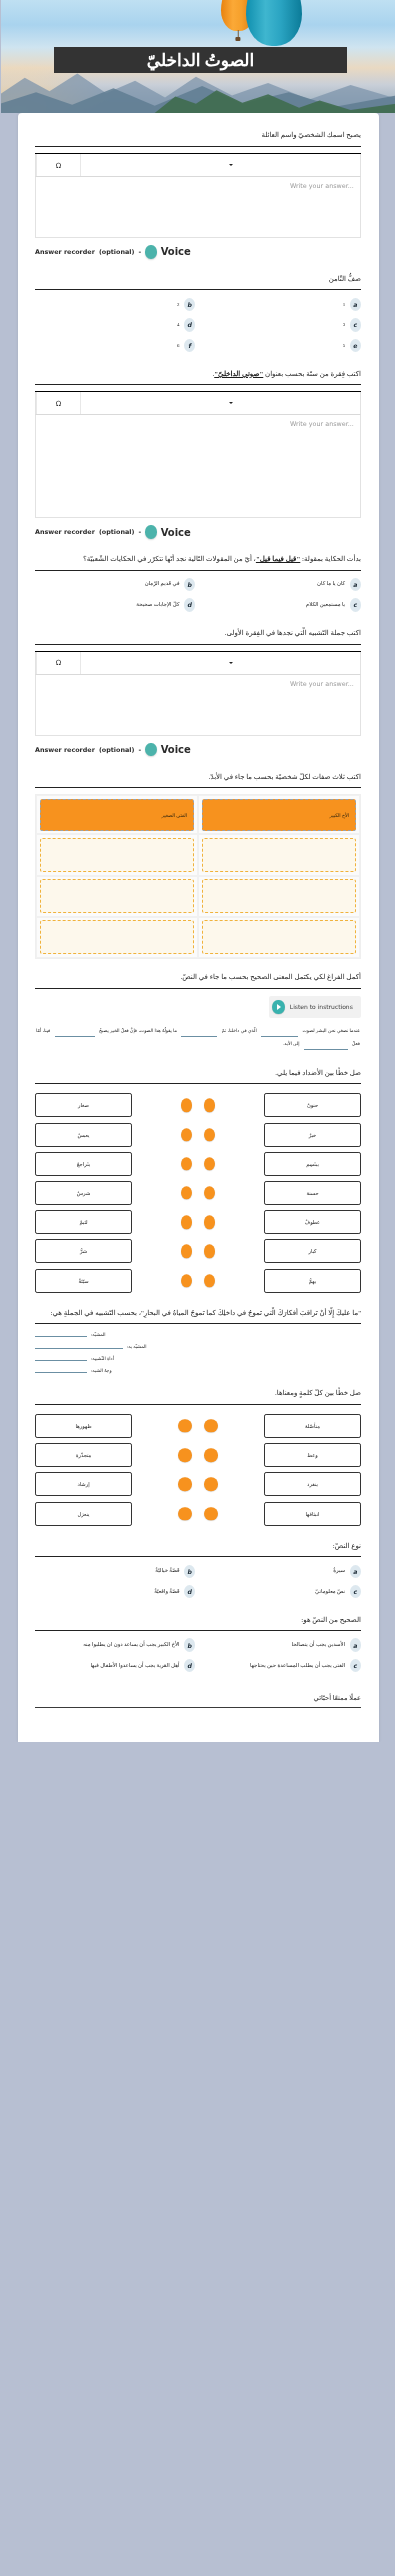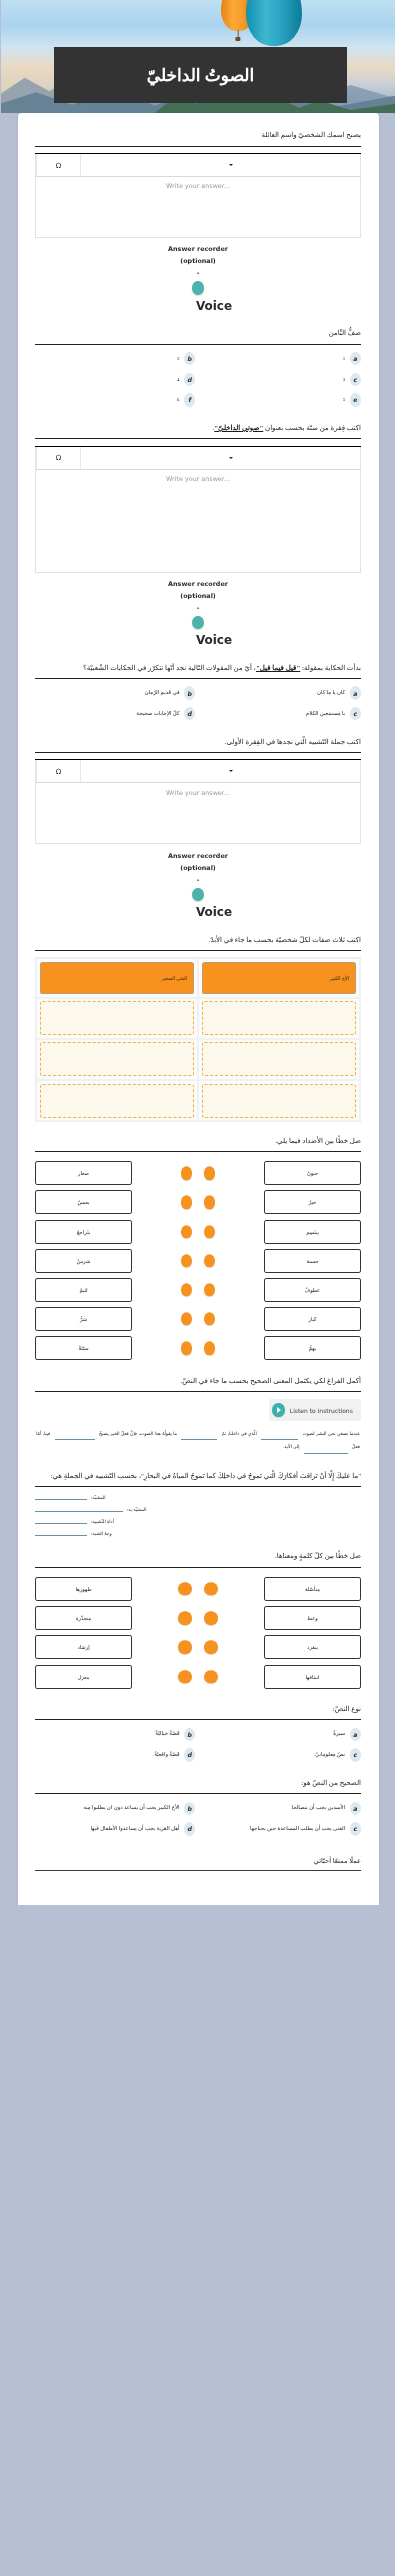--- a/index.html
+++ b/index.html
@@ -29,21 +29,21 @@
   .balloon .basket{
     position:absolute; left:50%; transform:translateX(-50%);
     width:5.2px; height:4.1px; background:#6b4a2a; border-radius:1px;
   }
   .balloon .rope{
     position:absolute; left:50%; transform:translateX(-50%);
     width:0.5px; background:#7a5b38;
   }
   .title-band{
     position:absolute; left:54px; top:47px;
-    width:293px; height:56px;
+    width:293px; height:26px;
     background:#333333;
     display:flex; align-items:center; justify-content:center;
   }
   .title-band .t{
     color:#ffffff; font-size:17px; font-weight:700;
     font-family:"Liberation Serif","DejaVu Serif",serif;
     letter-spacing:0.3px;
   }
 
   
@@ -90,36 +90,36 @@
   }
   .caret-dn{
     width:0;height:0;border-left:2.1px solid transparent;border-right:2.1px solid transparent;
     border-top:2.6px solid #222;
   }
   .editor-body{
     border:0.5px solid #e2e2e2; border-top:0;
     min-height:61px; padding:5.2px 6.2px;
     font-family:"DejaVu Sans","Liberation Sans",sans-serif;
     font-size:6.4px; color:#9b9b9b;
-    direction:ltr; text-align:center;
+    direction:ltr; text-align:right;
   }
   .editor-body.tall{ min-height:103px; }
 
   
   .recorder{
-    display:flex; flex-direction:column; align-items:center; gap:4.1px;
+    display:flex; flex-direction:row; align-items:center; gap:4.1px;
     direction:ltr; margin:7.2px 0 2.1px 0;
     font-family:"DejaVu Sans","Liberation Sans",sans-serif;
   }
   .rec-label{ font-size:6.4px; font-weight:700; color:#2b2b2b; }
   .rec-dot{
     width:11.3px;height:13.4px;border-radius:50%;
     background:#4cb3ab; box-shadow:0 1px 1.5px rgba(0,0,0,.16);
   }
-  .rec-voice{ font-size:12px; font-weight:700; color:#2b2b2b;margin-left:32px; }
+  .rec-voice{ font-size:10px; font-weight:700; color:#2b2b2b; }
 
   
   .choices{
     display:grid; grid-template-columns:1fr 1fr;
     column-gap:5.2px; row-gap:7.2px; direction:rtl; padding:1px 0 3.1px 0;
   }
   .choice{ display:flex; flex-direction:row; align-items:flex-start; gap:4.6px; }
   .choice-badge{
     flex:0 0 auto;
     width:11.3px;height:13.4px;border-radius:50%;
@@ -399,89 +399,20 @@
           <div class="trait-slot"></div>
         </div>
       <div class="trait-cell">
           <div class="trait-slot"></div>
         </div>
       <div class="trait-cell">
           <div class="trait-slot"></div>
         </div>
       <div class="trait-cell">
           <div class="trait-slot"></div>
-        </div>
-    </div>
-  </div>
-
-  <div class="q-block">
-    <p class="q-text">صل خطًا بين الأضداد فيما يلي.</p>
-    <hr class="rule">
-    <div class="match-grid">
-      <div class="match-item right">
-          <div class="match-box">حنونٌ</div>
-          <span class="match-knob"></span>
-        </div>
-      <div class="match-item left">
-          <div class="match-box">صغار</div>
-          <span class="match-knob"></span>
-        </div>
-
-      <div class="match-item right">
-          <div class="match-box">خيرٌ</div>
-          <span class="match-knob"></span>
-        </div>
-      <div class="match-item left">
-          <div class="match-box">يعبسُ</div>
-          <span class="match-knob"></span>
-        </div>
-
-      <div class="match-item right">
-          <div class="match-box">يبتَسِم</div>
-          <span class="match-knob"></span>
-        </div>
-      <div class="match-item left">
-          <div class="match-box">يتَراجعُ</div>
-          <span class="match-knob"></span>
-        </div>
-
-      <div class="match-item right">
-          <div class="match-box">حسنة</div>
-          <span class="match-knob"></span>
-        </div>
-      <div class="match-item left">
-          <div class="match-box">شرسٌ</div>
-          <span class="match-knob"></span>
-        </div>
-
-      <div class="match-item right">
-          <div class="match-box">عطوفٌ</div>
-          <span class="match-knob"></span>
-        </div>
-      <div class="match-item left">
-          <div class="match-box">لئيمٌ</div>
-          <span class="match-knob"></span>
-        </div>
-
-      <div class="match-item right">
-          <div class="match-box">كبار</div>
-          <span class="match-knob"></span>
-        </div>
-      <div class="match-item left">
-          <div class="match-box">شرُّ</div>
-          <span class="match-knob"></span>
-        </div>
-
-      <div class="match-item right">
-          <div class="match-box">يهمُّ</div>
-          <span class="match-knob"></span>
-        </div>
-      <div class="match-item left">
-          <div class="match-box">سيّئةٌ</div>
-          <span class="match-knob"></span>
         </div>
     </div>
   </div>
 
   <div class="q-block">
     <p class="q-text">أكمل الفراغ لكي يكتَمل المعنى الصحيح بحسب ما جاء في النصّ.</p>
     <hr class="rule">
     <div class="audio-btn">
       <span class="audio-circle">
           <span class="audio-tri"></span>
@@ -495,20 +426,89 @@
       <span class="blank w2"></span>
       <span>ما يقولُهُ هذا الصوت، فإنَّ فعلُ الخير يصبحُ</span>
       <span class="blank w3"></span>
       <span>فينا، أمّا فعلُ</span>
       <span class="blank w4"></span>
       <span>إلى الأبد.</span>
     </div>
   </div>
 
   <div class="q-block">
+    <p class="q-text">صل خطًا بين الأضداد فيما يلي.</p>
+    <hr class="rule">
+    <div class="match-grid">
+      <div class="match-item right">
+          <div class="match-box">حنونٌ</div>
+          <span class="match-knob"></span>
+        </div>
+      <div class="match-item left">
+          <div class="match-box">صغار</div>
+          <span class="match-knob"></span>
+        </div>
+
+      <div class="match-item right">
+          <div class="match-box">خيرٌ</div>
+          <span class="match-knob"></span>
+        </div>
+      <div class="match-item left">
+          <div class="match-box">يعبسُ</div>
+          <span class="match-knob"></span>
+        </div>
+
+      <div class="match-item right">
+          <div class="match-box">يبتَسِم</div>
+          <span class="match-knob"></span>
+        </div>
+      <div class="match-item left">
+          <div class="match-box">يتَراجعُ</div>
+          <span class="match-knob"></span>
+        </div>
+
+      <div class="match-item right">
+          <div class="match-box">حسنة</div>
+          <span class="match-knob"></span>
+        </div>
+      <div class="match-item left">
+          <div class="match-box">شرسٌ</div>
+          <span class="match-knob"></span>
+        </div>
+
+      <div class="match-item right">
+          <div class="match-box">عطوفٌ</div>
+          <span class="match-knob"></span>
+        </div>
+      <div class="match-item left">
+          <div class="match-box">لئيمٌ</div>
+          <span class="match-knob"></span>
+        </div>
+
+      <div class="match-item right">
+          <div class="match-box">كبار</div>
+          <span class="match-knob"></span>
+        </div>
+      <div class="match-item left">
+          <div class="match-box">شرُّ</div>
+          <span class="match-knob"></span>
+        </div>
+
+      <div class="match-item right">
+          <div class="match-box">يهمُّ</div>
+          <span class="match-knob"></span>
+        </div>
+      <div class="match-item left">
+          <div class="match-box">سيّئةٌ</div>
+          <span class="match-knob"></span>
+        </div>
+    </div>
+  </div>
+
+  <div class="q-block">
     <p class="q-text"><span>"ما عليكَ إِلّا أنْ تَراقبَ أفكارَكَ الّتي تَموجُ في داخلِكَ كما تَموجُ المياهُ في البحارِ"</span><span>، بحسب التّشبيه في الجملةِ هي:</span></p>
     <hr class="rule">
     <div class="lblank-row">
       <span class="lblank-label">المشبّه:</span>
       <span class="lblank-line s"></span>
     </div>
     <div class="lblank-row">
       <span class="lblank-label">المشبّه به:</span>
       <span class="lblank-line m"></span>
     </div>

